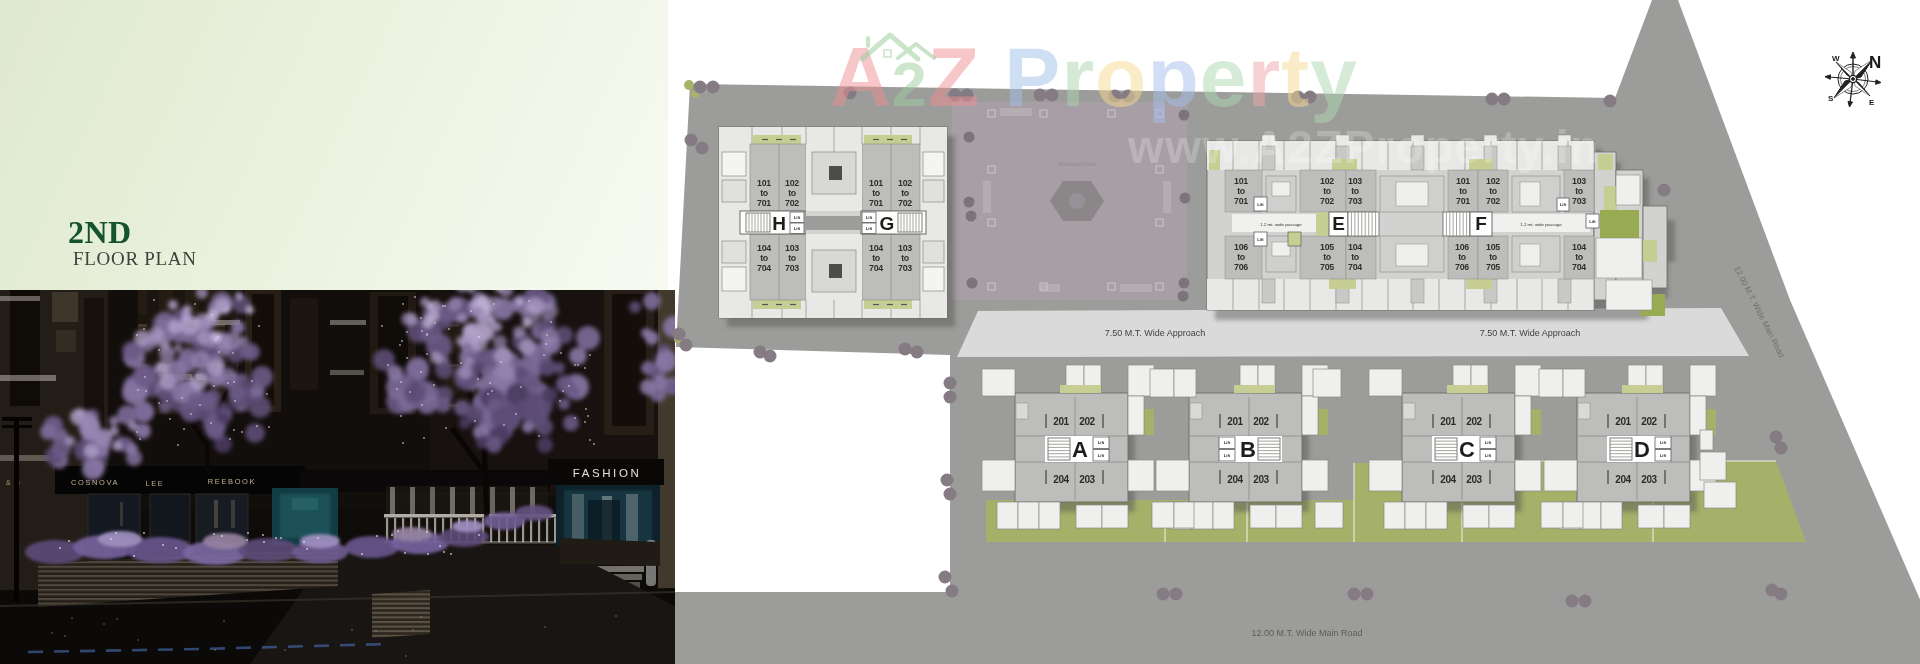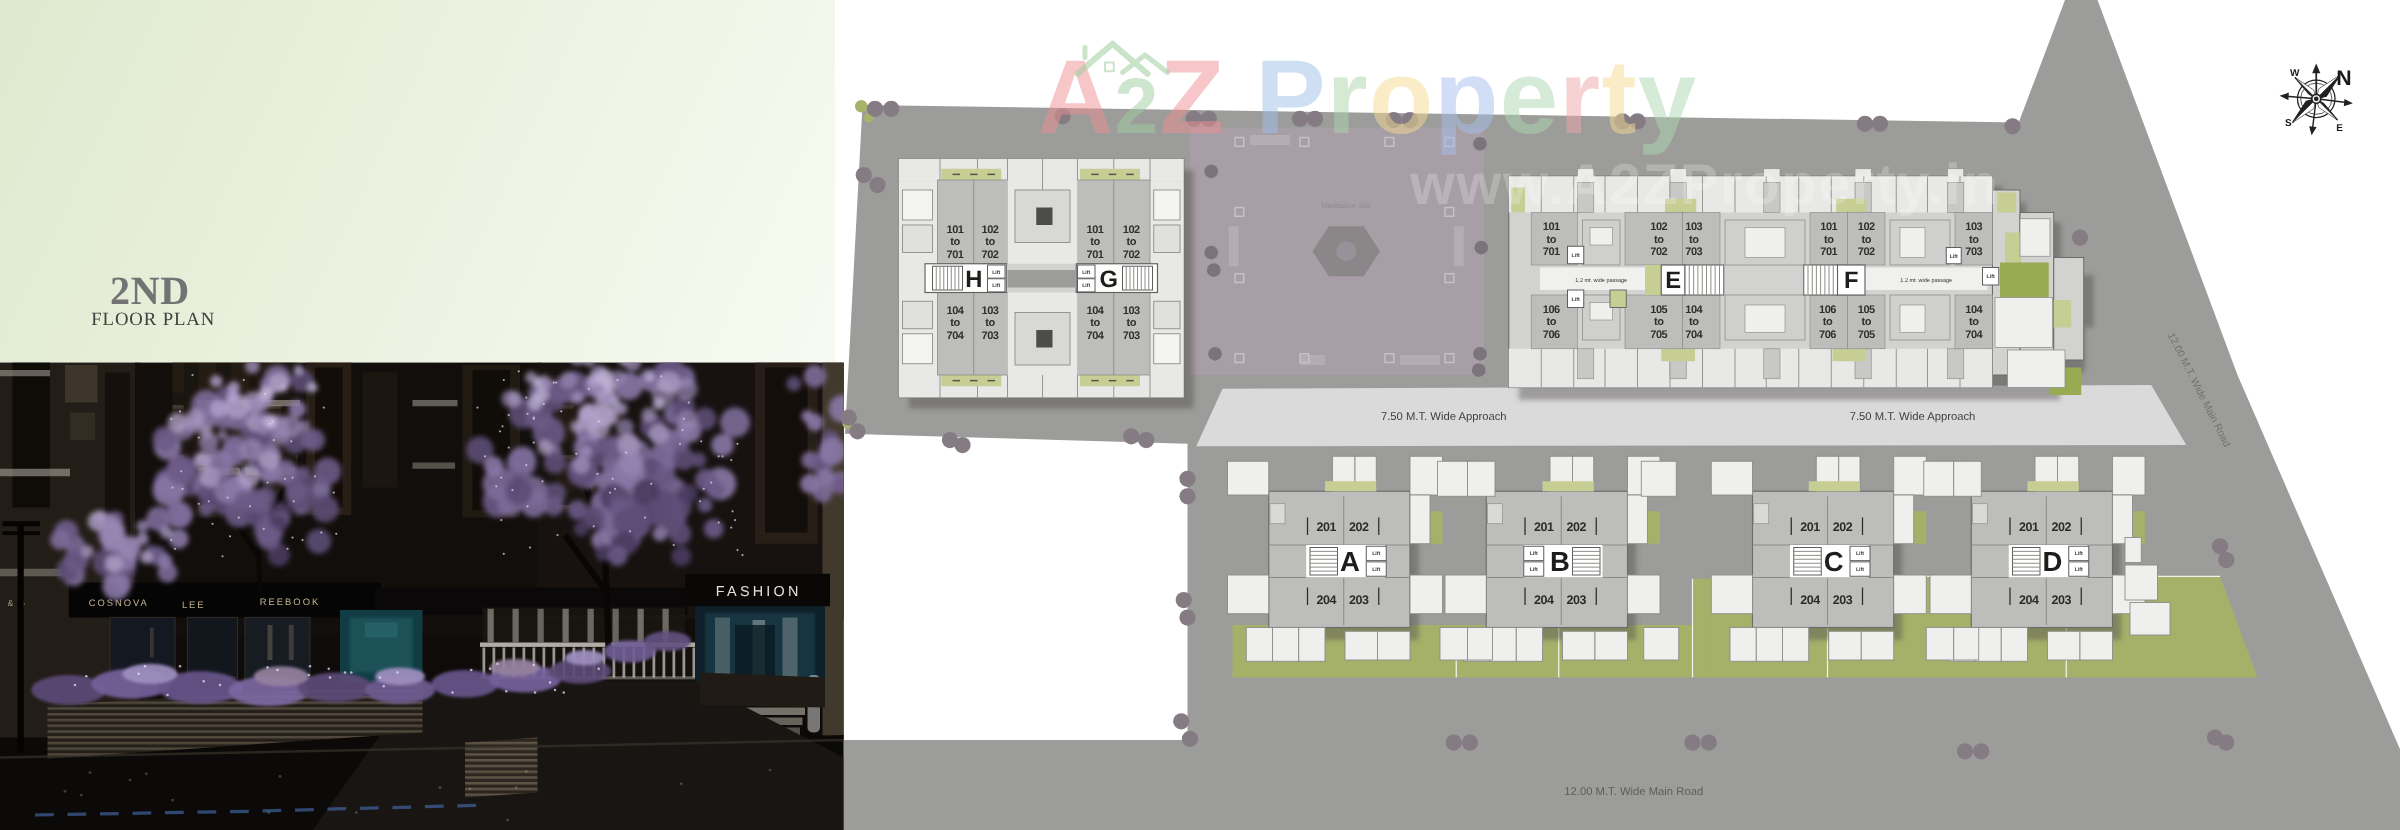--- a/index.html
+++ b/index.html
@@ -1,23 +1,23 @@
 <!DOCTYPE html>
 <html><head>
 <meta charset="utf-8">
 <style>
 html,body{margin:0;padding:0;background:#ffffff;}
 .stage{position:relative;width:1920px;height:664px;overflow:hidden;background:#ffffff;
   font-family:"Liberation Sans",sans-serif;}
 .panel{position:absolute;left:0;top:0;width:668px;height:290px;
   background:linear-gradient(115deg,#dfe9cf 0%,#e9f0dc 40%,#f2f6e9 75%,#f7faf1 100%);}
-.t2nd{position:absolute;left:88px;top:216px;font-family:"Liberation Serif",serif;
-  font-weight:bold;font-size:32px;line-height:1;color:#737373;letter-spacing:0.5px;text-align:right;}
+.t2nd{position:absolute;left:68px;top:216px;font-family:"Liberation Serif",serif;
+  font-weight:bold;font-size:32px;line-height:1;color:#14532d;letter-spacing:0.5px;text-align:right;}
 .tfp{position:absolute;left:73px;top:249px;font-family:"Liberation Serif",serif;
-  font-size:15px;line-height:1;color:#40403e;letter-spacing:0.7px;}
+  font-size:19px;line-height:1;color:#40403e;letter-spacing:0.7px;}
 svg{position:absolute;display:block;}
 .photo{left:0;top:290px;}
 .plan{left:660px;top:0;}
 text{font-family:"Liberation Sans",sans-serif;}
 </style>
 </head>
 <body>
 <div class="stage">
 
 <div class="panel"></div>

